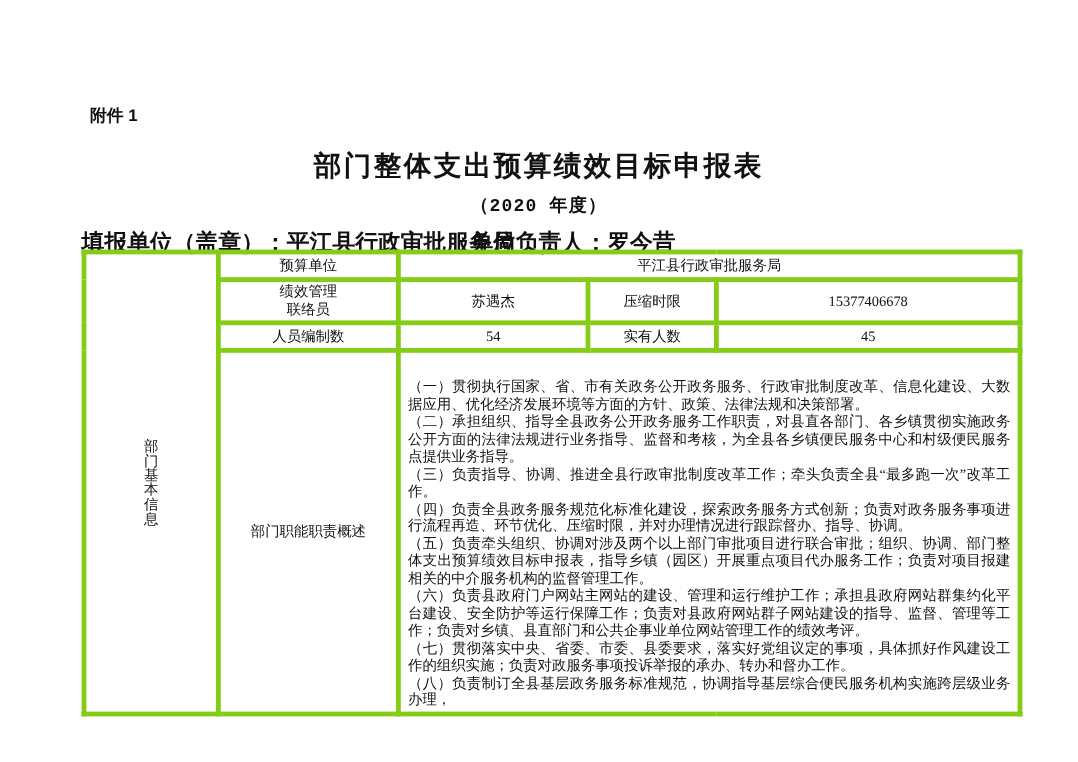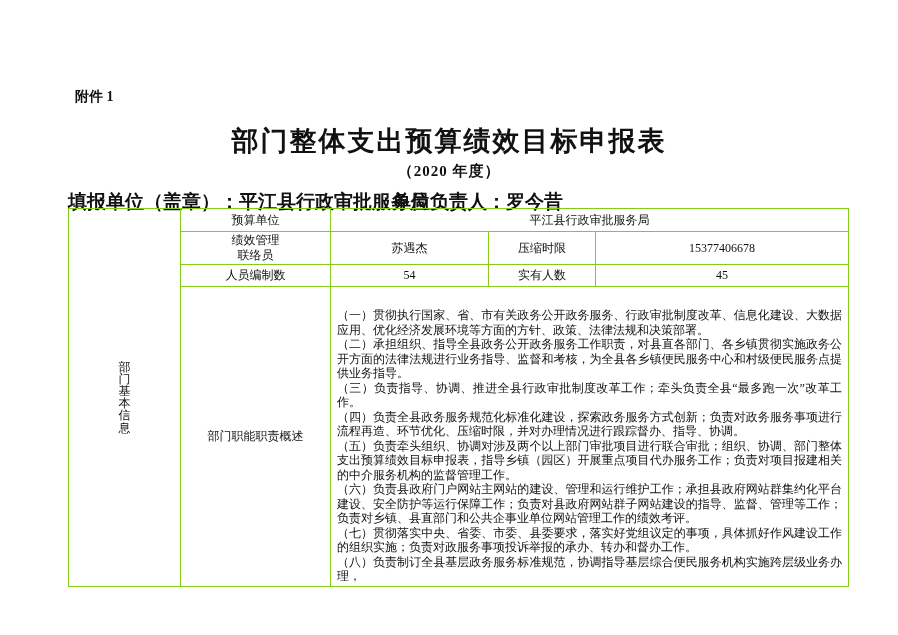--- a/index.html
+++ b/index.html
@@ -6,46 +6,46 @@
   html, body {
     width: 898px; height: 635px;
     background: #ffffff;
     font-family: "Liberation Serif", "DejaVu Serif", serif;
     color: #111111;
     overflow: hidden;
     position: relative;
   }
   .attachment {
     position: absolute; left: 75px; top: 88px;
-    font-family: Liberation Serif, serif;
+    font-family: Liberation Sans, sans-serif;
     font-weight: bold; font-size: 14px;
   }
   .title {
     position: absolute; top: 123px; left: 0; width: 898px;
     text-align: center;
     font-family: "Liberation Sans", "DejaVu Sans", sans-serif;
-    font-weight: bold; font-size: 27px; letter-spacing: 2px;
+    font-weight: bold; font-size: 23px; letter-spacing: 2px;
   }
   .subtitle {
     position: absolute; top: 162px; left: 0; width: 898px;
     text-align: center;
-    font-family: Liberation Serif, serif;
+    font-family: Liberation Mono, monospace;
     font-weight: bold; font-size: 15px; letter-spacing: 1px;
   }
   .info-row {
     position: absolute; top: 189px; left: 68px; width: 780px;
     font-weight: bold; font-size: 19px;
   }
   .info-row .unit-head { position: absolute; left: 324px; top: 0; }
   table.main-table {
     position: absolute; top: 208px; left: 68px;
     width: 780px; border-collapse: collapse; table-layout: fixed;
   }
   td {
-    border: 1px solid #84cc16;
+    border: 4px solid #84cc16;
     font-size: 12px;
     text-align: center;
     vertical-align: middle;
     padding: 1px 4px;
     overflow: hidden;
   }
   tr.r1 td { height: 23px; }
   tr.r2 td { height: 33px; }
   tr.r3 td { height: 22px; }
   td.section-cell { vertical-align: middle; }

